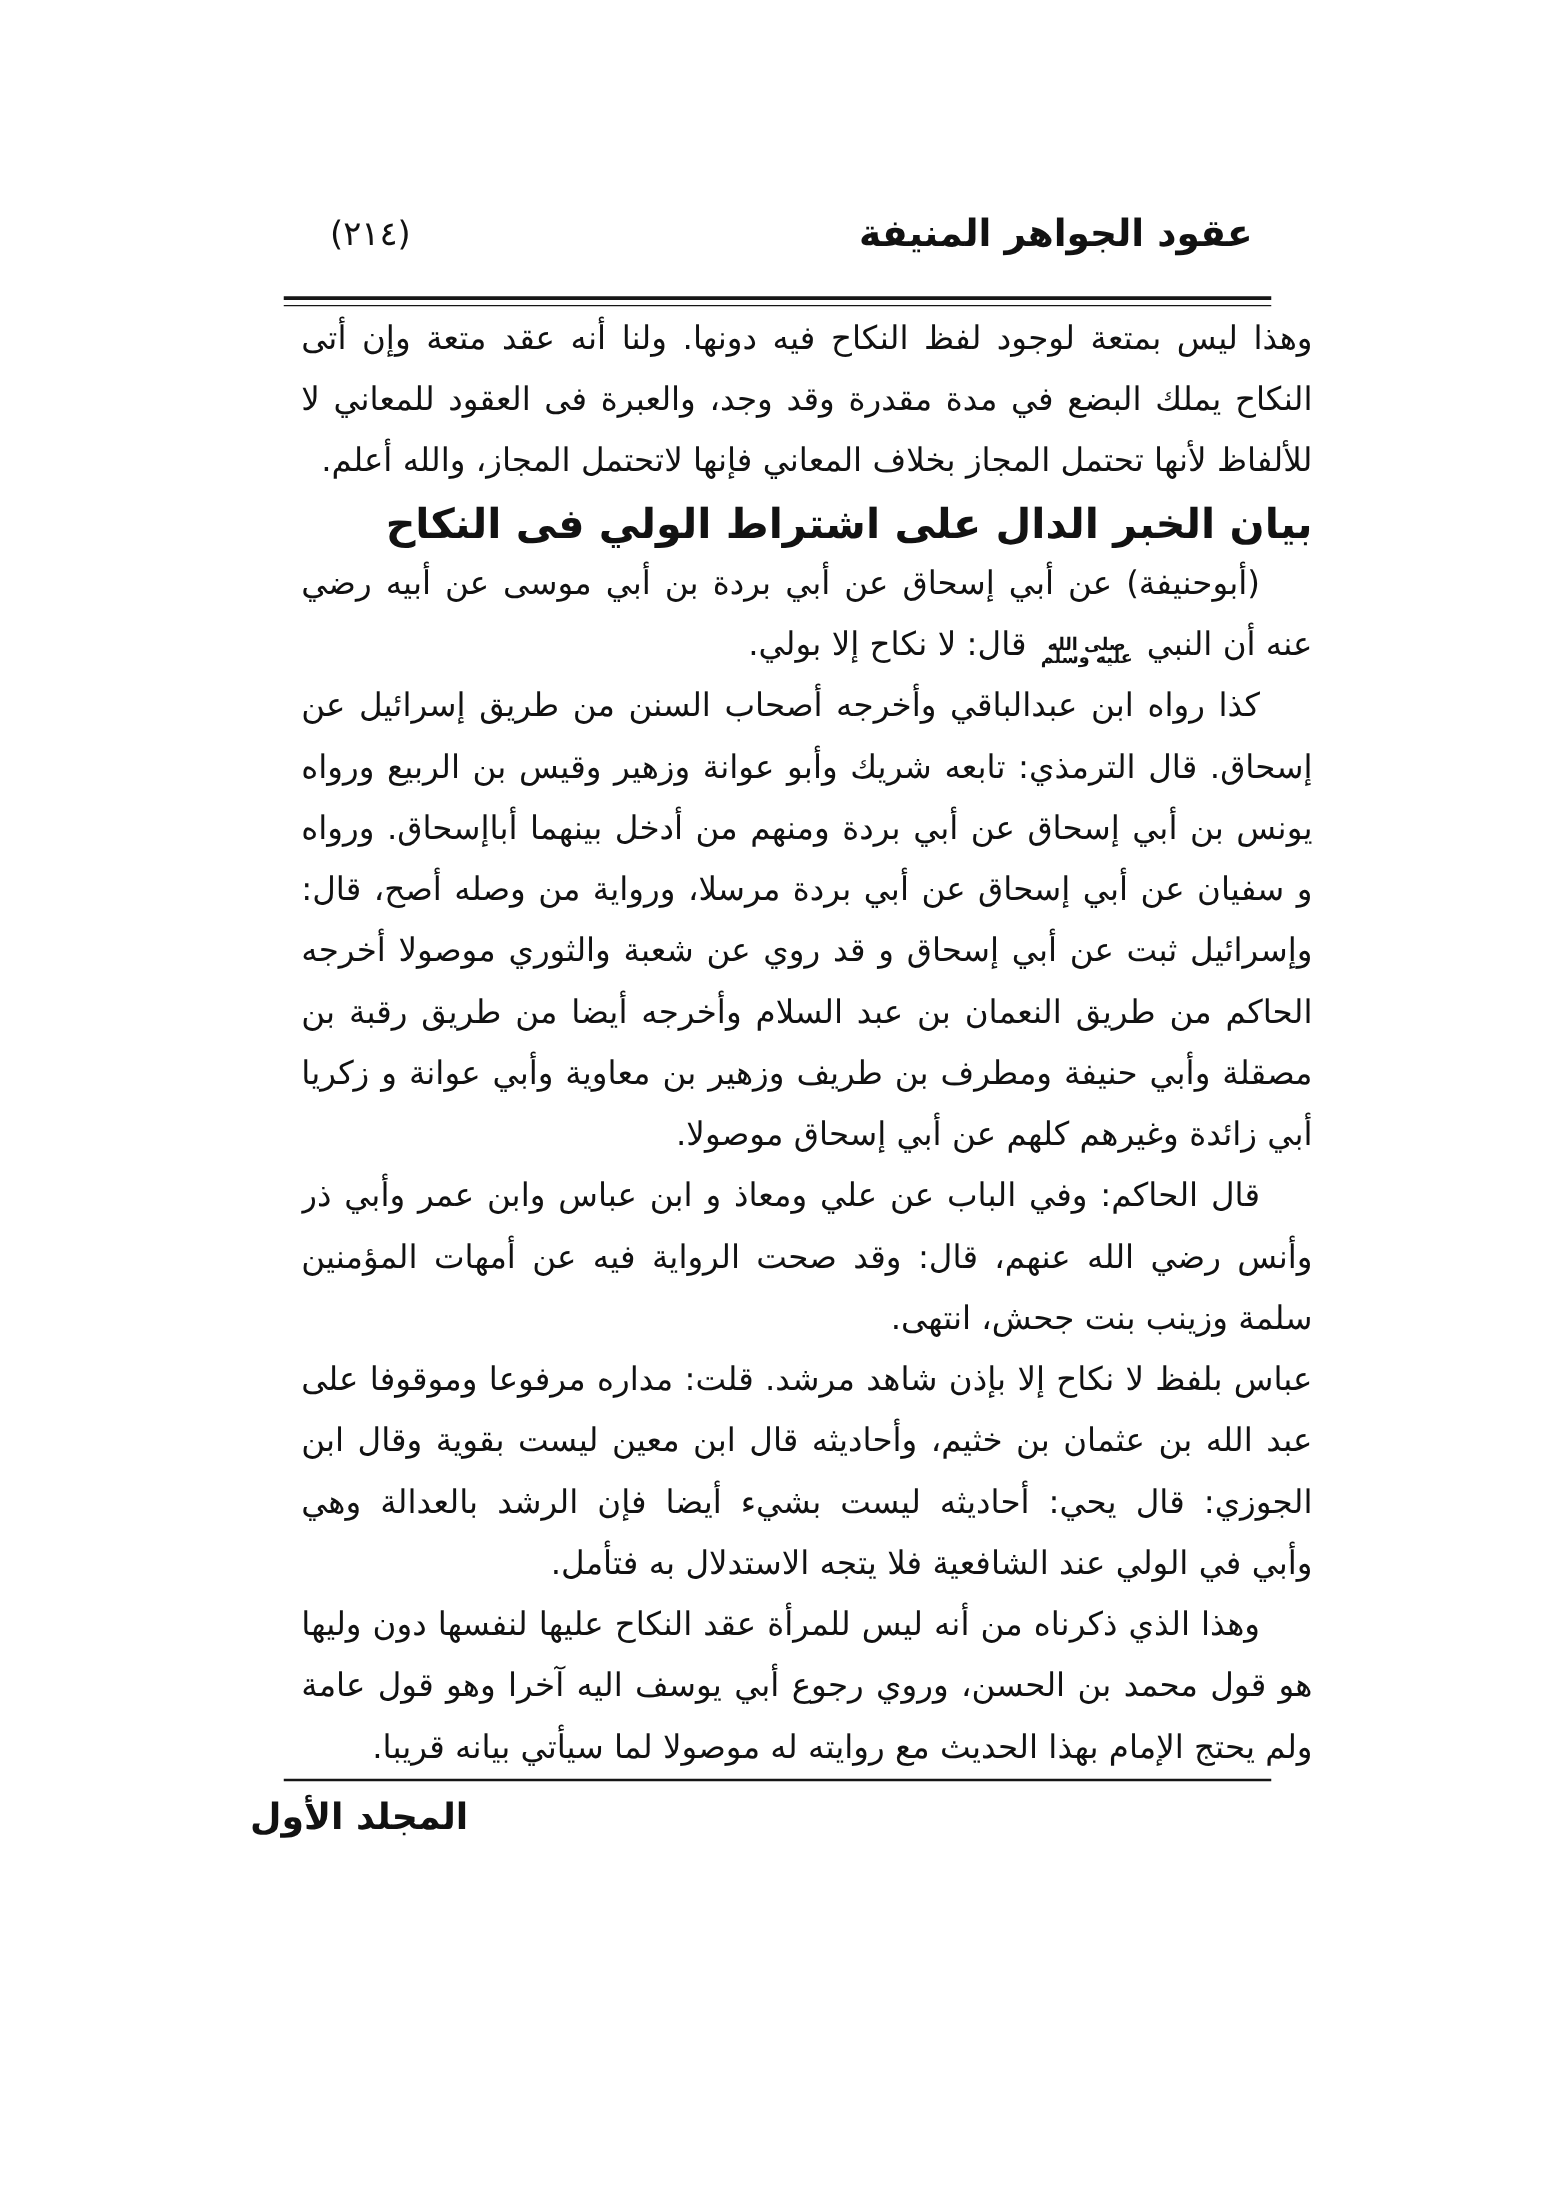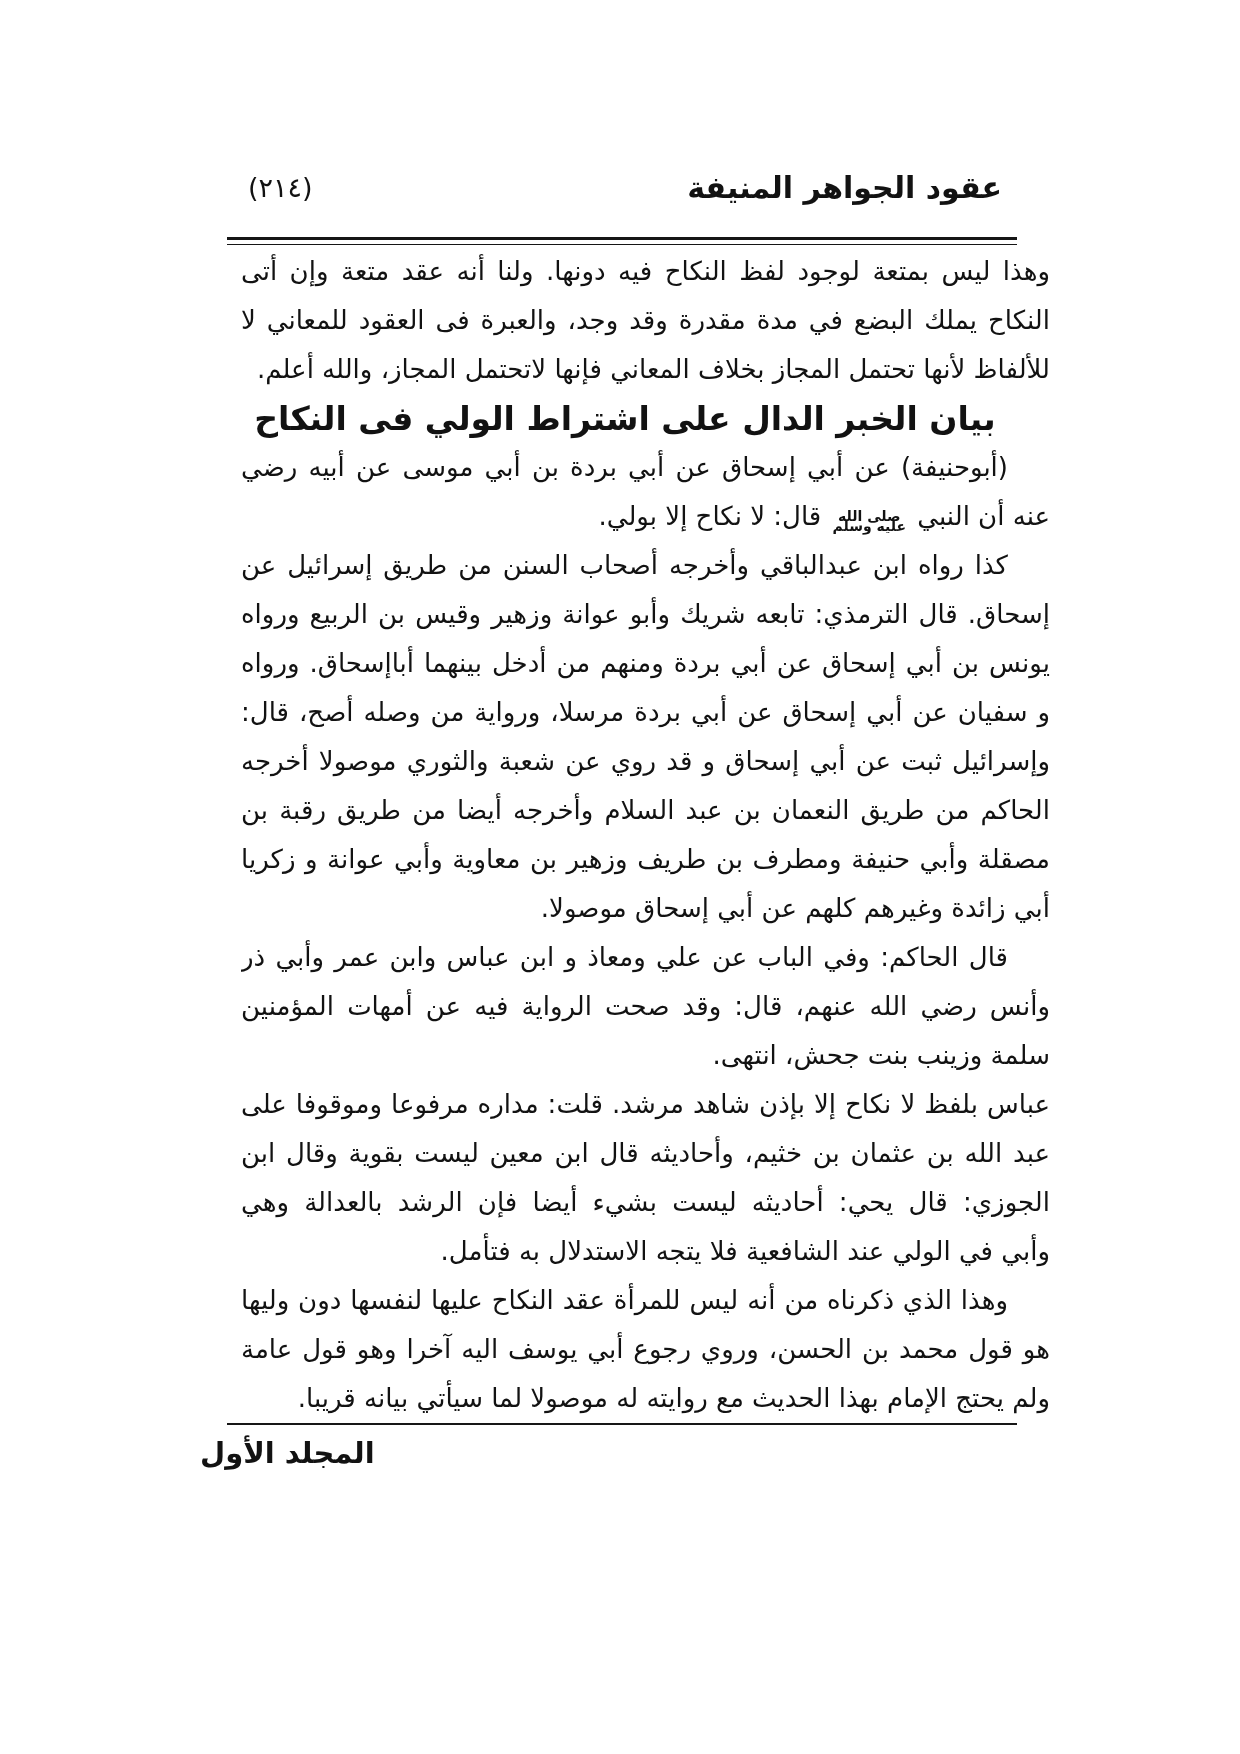--- a/index.html
+++ b/index.html
@@ -26,21 +26,21 @@
   .book-title{
     font-size:30px;
     font-weight:bold;
     line-height:44px;
     margin-right:48px;
     letter-spacing:0;
   }
   .page-number{
     font-size:27px;
     line-height:44px;
-    margin-left:48px;
+    margin-left:64px;
   }
   .rule-double{
     margin-top:27px;
     margin-right:33px;
     margin-left:27px;
     height:4px;
     border-top:3px solid #161616;
     border-bottom:1px solid #161616;
   }
   .body{
@@ -60,21 +60,21 @@
   }
   .last{
     text-align:right;
   }
   .ind{
     padding-right:42px;
   }
   .heading{
     height:49px;
     line-height:49px;
-    text-align:center;
+    text-align:right;
     font-weight:bold;
     font-size:33px;
     overflow:hidden;
   }
   .pbuh{
     display:inline-block;
     vertical-align:-6px;
     font-size:14px;
     line-height:10px;
     font-weight:bold;

